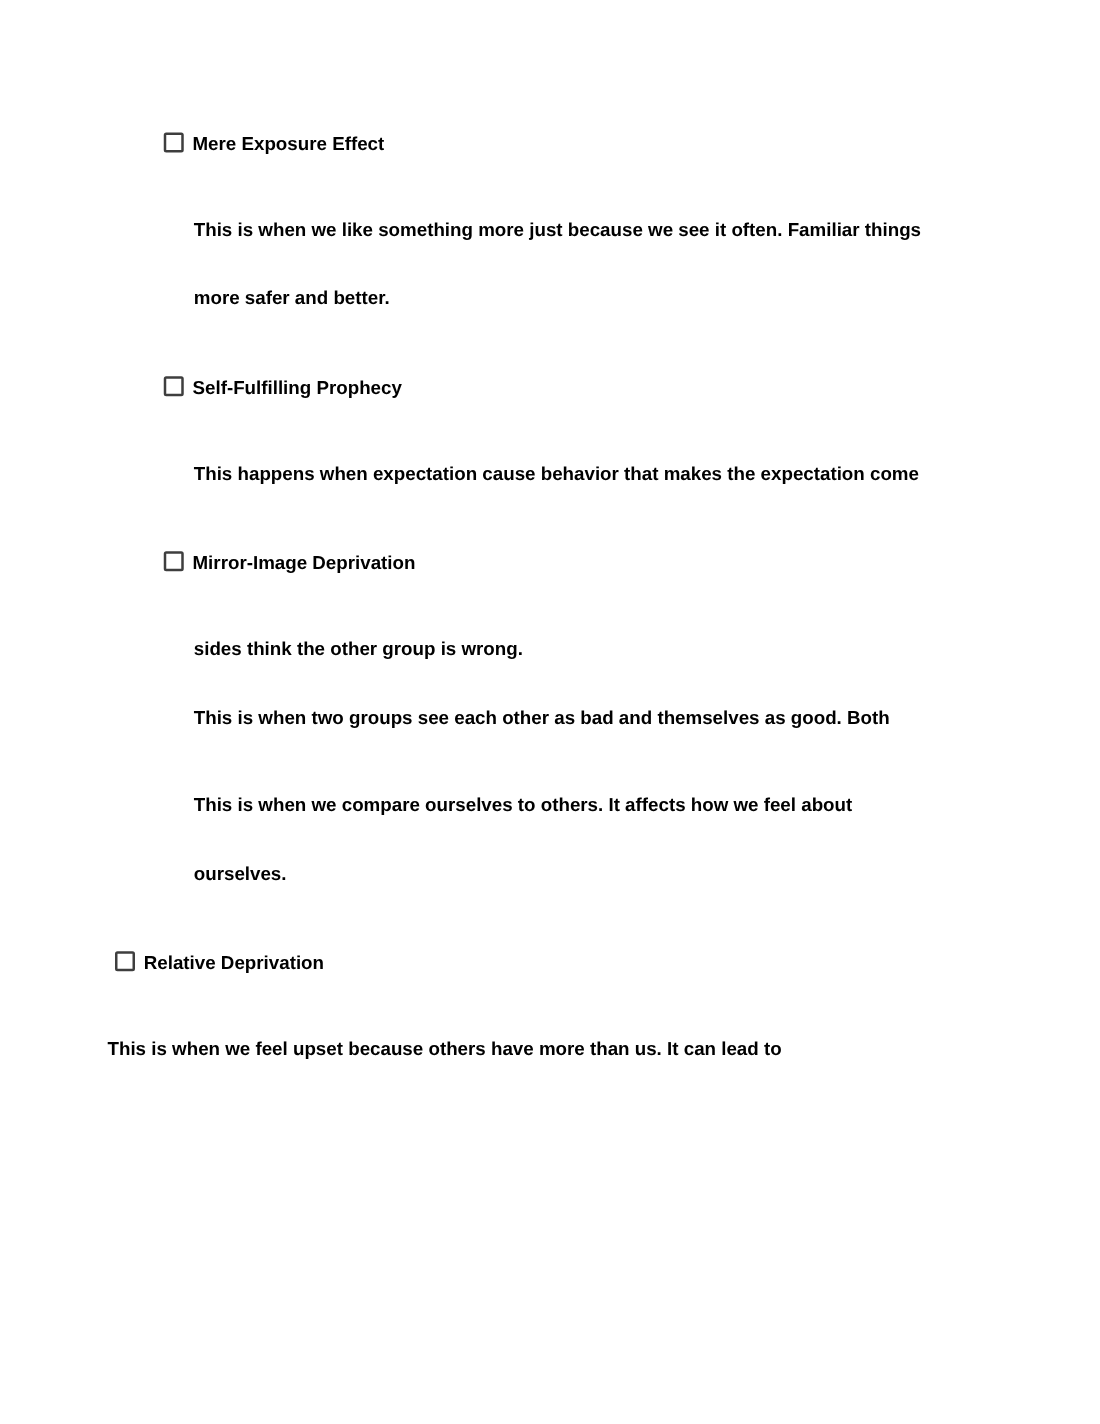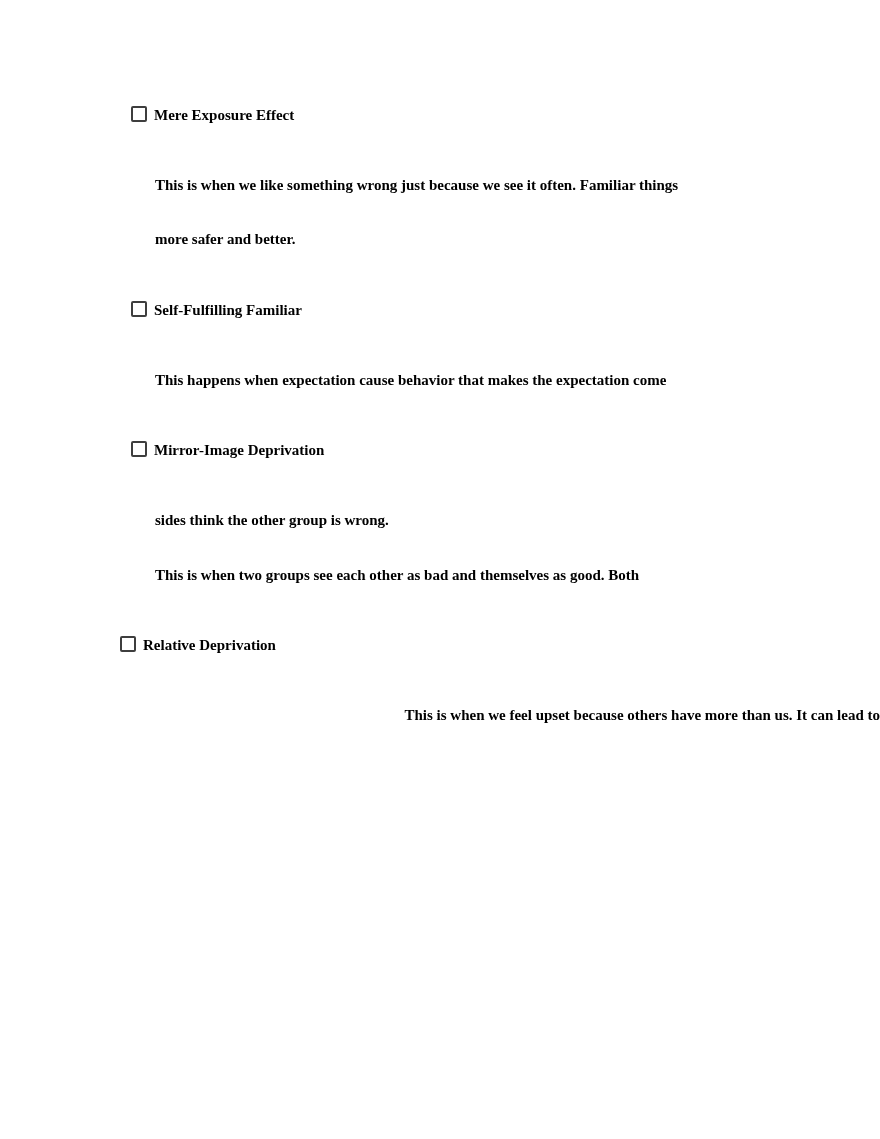--- a/index.html
+++ b/index.html
@@ -10,21 +10,20 @@
     color: var(--text-color, #000000);
     font-family: "Liberation Sans", sans-serif;
     font-weight: 700;
     overflow: hidden;
   }
   .page {
     box-sizing: border-box;
     width: 880px;
     height: 1139px;
     padding-top: 87.5px;
-    font-family: Liberation Serif, serif;
   }
   .item + .item { margin-top: 16px; }
 
   .item-title {
     height: 55px;
     line-height: 55px;
     padding-left: 131px;
     font-size: 15px;
     white-space: nowrap;
   }
@@ -42,54 +41,58 @@
   }
   .item-desc { margin-top: 15px; }
   .desc-line {
     height: 54.5px;
     line-height: 54.5px;
     padding-left: 155px;
     font-size: 15px;
     white-space: nowrap;
   }
   
-  .level-2 .item-title { padding-left: 120px; }
-  .level-2 .desc-line  { padding-left: 86px; text-align: right; }
+  .level-2 .item-title { padding-left: 92px; }
+  .level-2 .desc-line  { padding-left: 86px; }
 </style>
 </head>
 <body>
 
 <div class="page" id="checklist-root">
     <div class="item level-1">
     <div class="item-title">
       <span class="checkbox"></span><span class="title-text">Mere Exposure Effect</span>
     </div>
     <div class="item-desc">
-        <div class="desc-line">This is when we like something wrong just because we see it often. Familiar things</div>
+        <div class="desc-line">This is when we like something more just because we see it often. Familiar things</div>
         <div class="desc-line">more safer and better.</div>
       </div>
   </div>
     <div class="item level-1">
     <div class="item-title">
-      <span class="checkbox"></span><span class="title-text">Self-Fulfilling Familiar</span>
+      <span class="checkbox"></span><span class="title-text">Self-Fulfilling Prophecy</span>
     </div>
     <div class="item-desc">
         <div class="desc-line">This happens when expectation cause behavior that makes the expectation come</div>
       </div>
   </div>
     <div class="item level-1">
     <div class="item-title">
       <span class="checkbox"></span><span class="title-text">Mirror-Image Deprivation</span>
     </div>
     <div class="item-desc">
         <div class="desc-line">sides think the other group is wrong.</div>
         <div class="desc-line">This is when two groups see each other as bad and themselves as good. Both</div>
       </div>
   </div>
     <div class="item level-1">
+    <div class="item-desc">
+        <div class="desc-line">This is when we compare ourselves to others. It affects how we feel about</div>
+        <div class="desc-line">ourselves.</div>
+      </div>
   </div>
     <div class="item level-2">
     <div class="item-title">
       <span class="checkbox"></span><span class="title-text">Relative Deprivation</span>
     </div>
     <div class="item-desc">
         <div class="desc-line">This is when we feel upset because others have more than us. It can lead to</div>
       </div>
   </div>
   </div>

